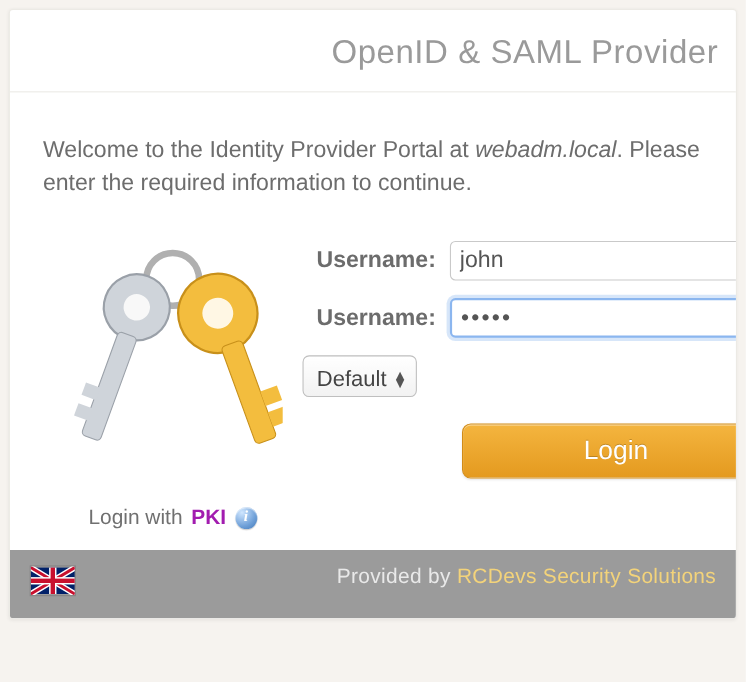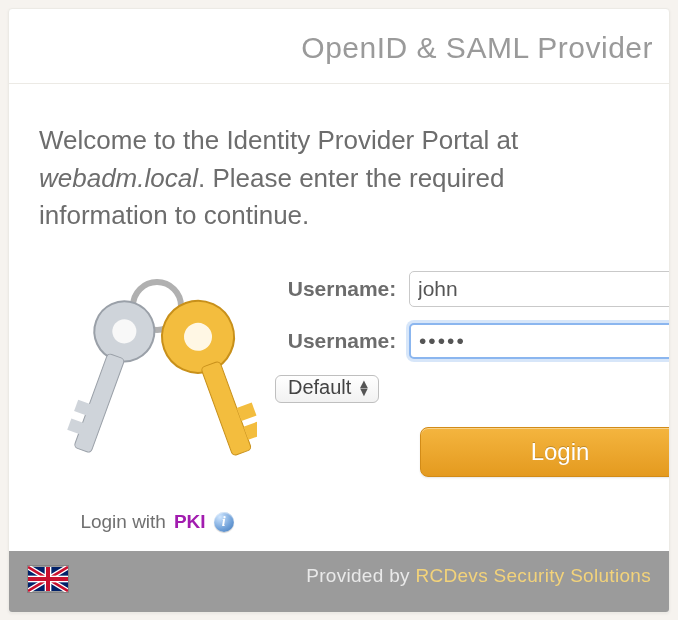--- a/index.html
+++ b/index.html
@@ -28,21 +28,21 @@
     margin:0;
     font-size:30px;
     font-weight:300;
     color:#9a9a9a;
     letter-spacing:.5px;
   }
   .body{
     padding:38px 30px 18px;
   }
   .welcome{
-    font-size:26px;
+    font-size:21px;
     line-height:1.45;
     color:#6d6d6d;
     font-weight:400;
     margin:0 0 32px;
   }
   .welcome em{ font-style:italic; color:#6d6d6d; }
   .form-zone{
     display:flex;
     align-items:flex-start;
     gap:18px;
@@ -86,21 +86,21 @@
     border:2px solid #8bb6ef;
     box-shadow:0 0 0 3px rgba(139,182,239,.35);
     outline:none;
     letter-spacing:2px;
   }
   .dropdown-wrap{
     display:inline-flex;
     align-items:center;
     border:1px solid #bfbfbf;
     border-radius:6px;
-    padding:0 8px 3px 12px;
+    padding:10px 8px 3px 12px;
     background:linear-gradient(#ffffff,#f2f2f2);
     font-size:20px;
     color:#444;
     gap:6px;
   }
   .chevrons{font-size:13px;line-height:8px;color:#555;display:flex;flex-direction:column;}
   .login-btn{
     display:block;
     margin:24px 0 0 auto;
     width:280px;

